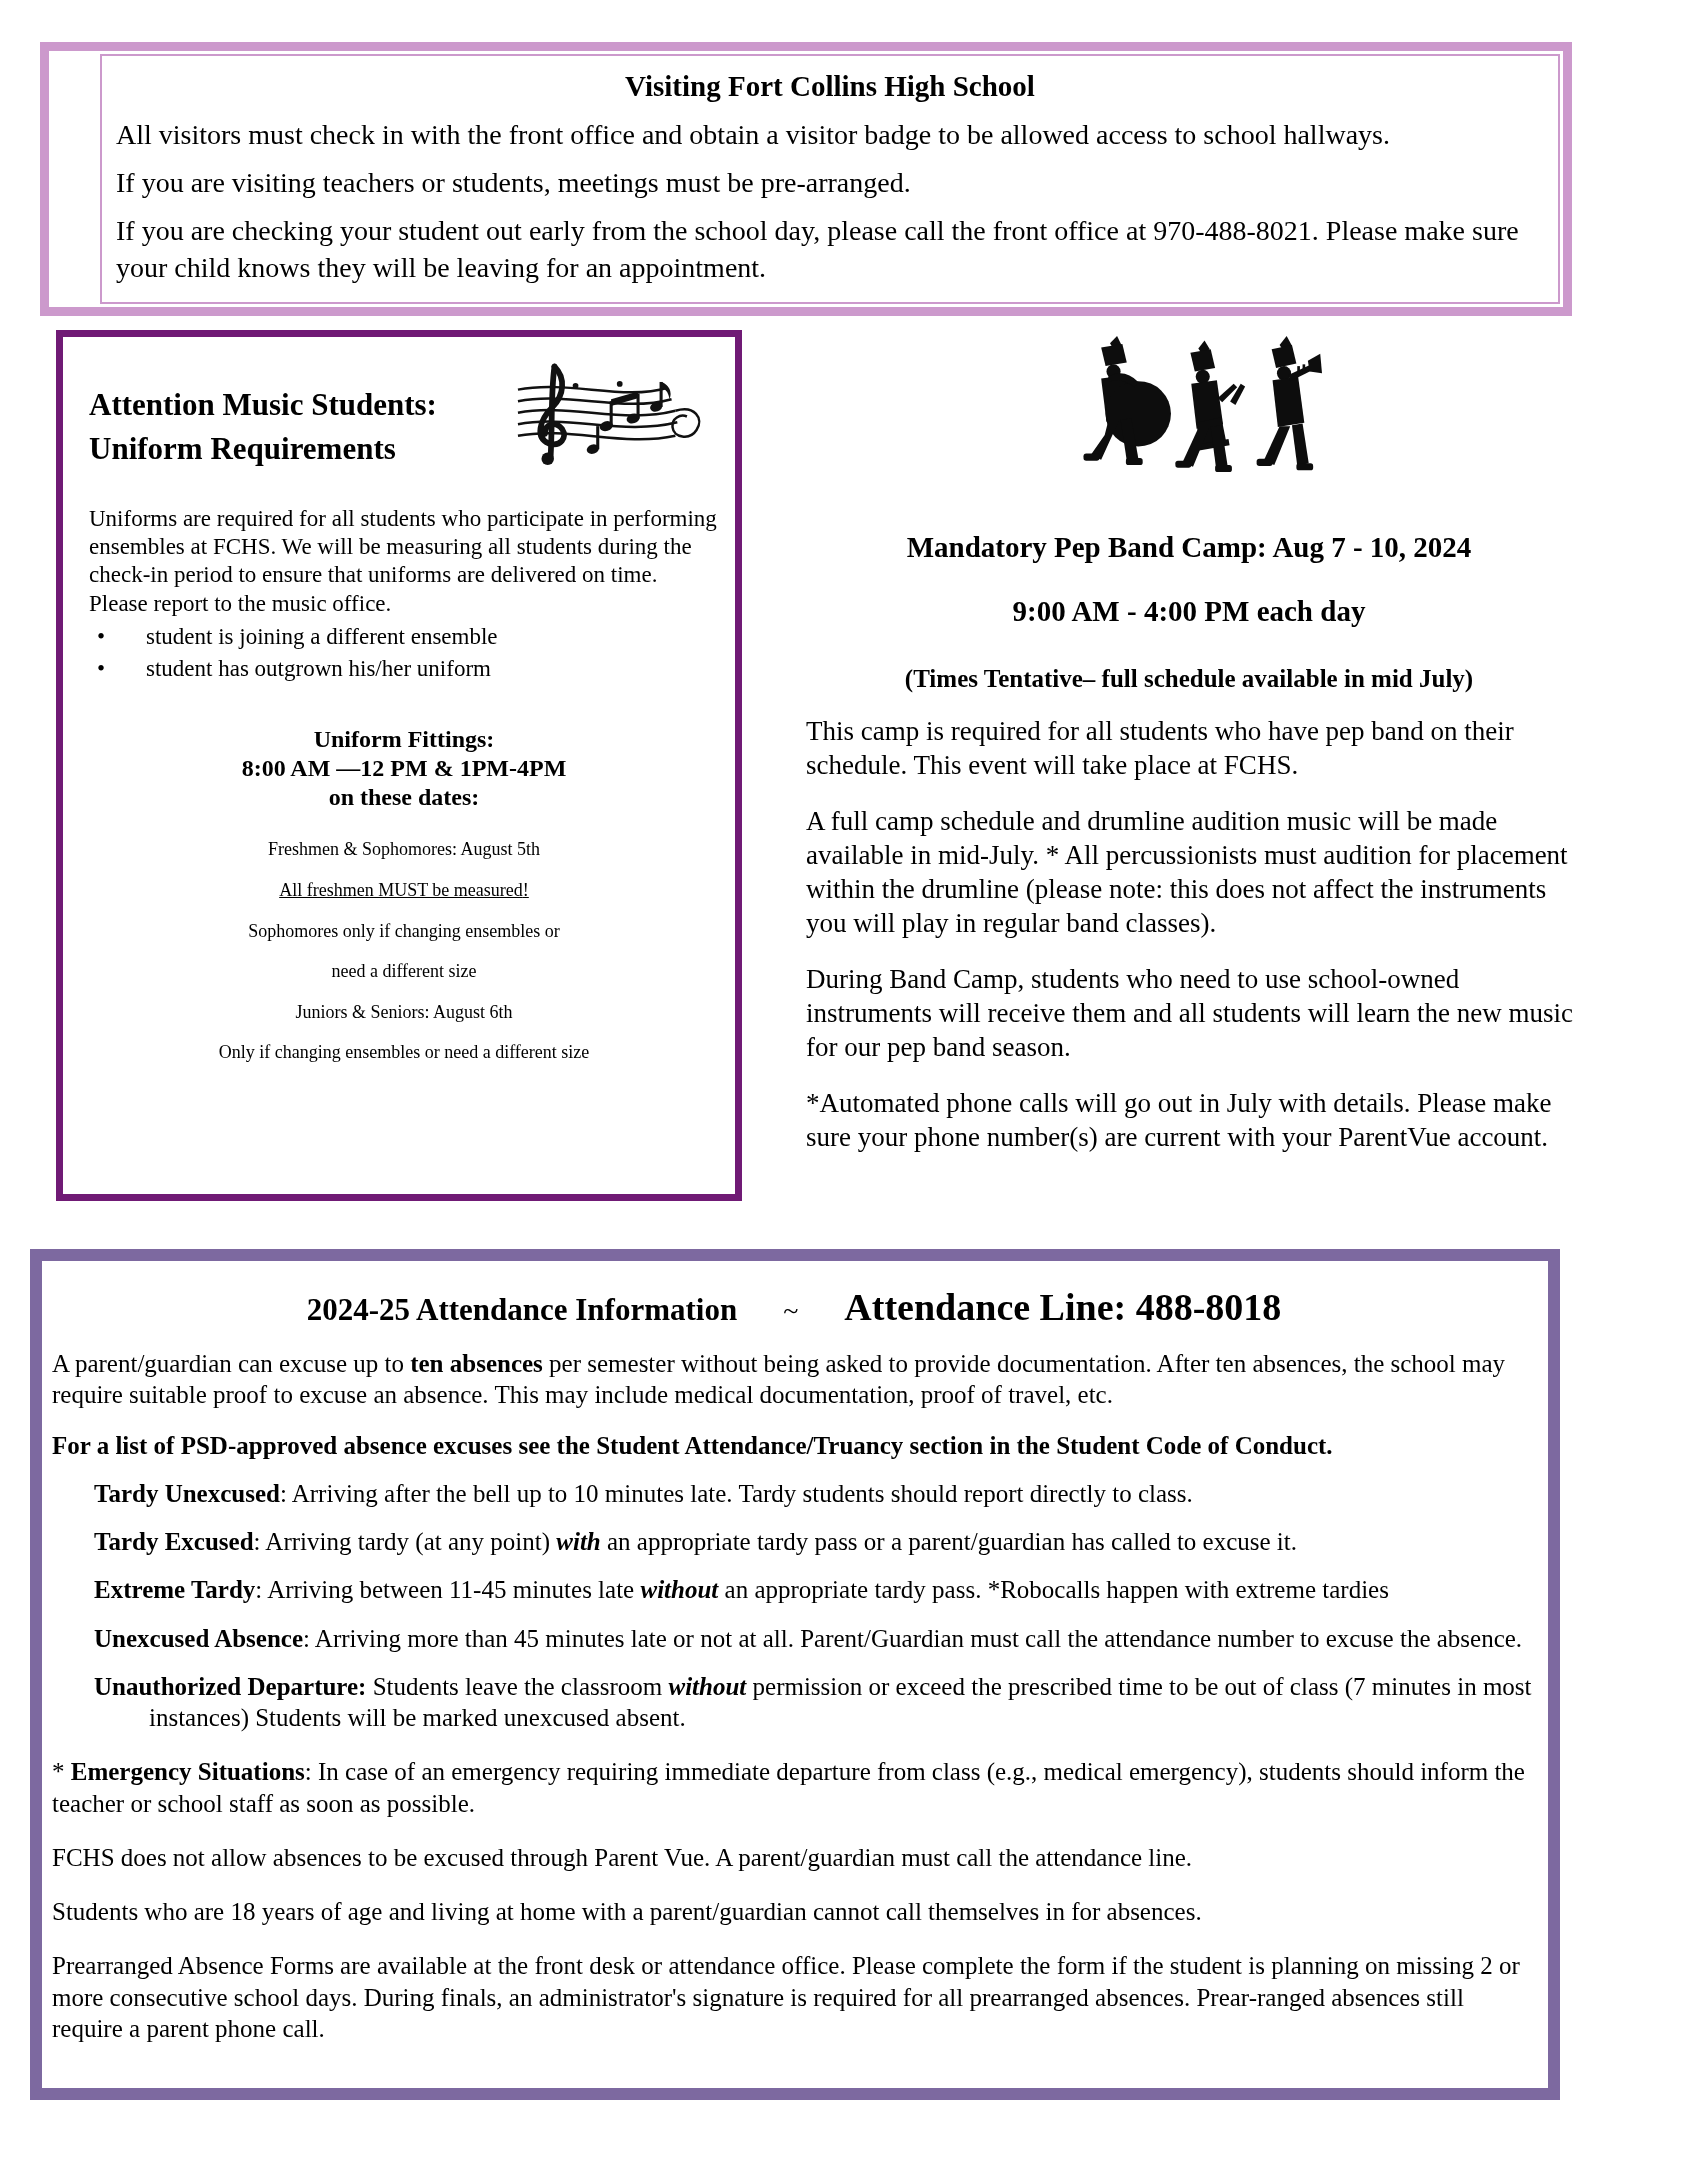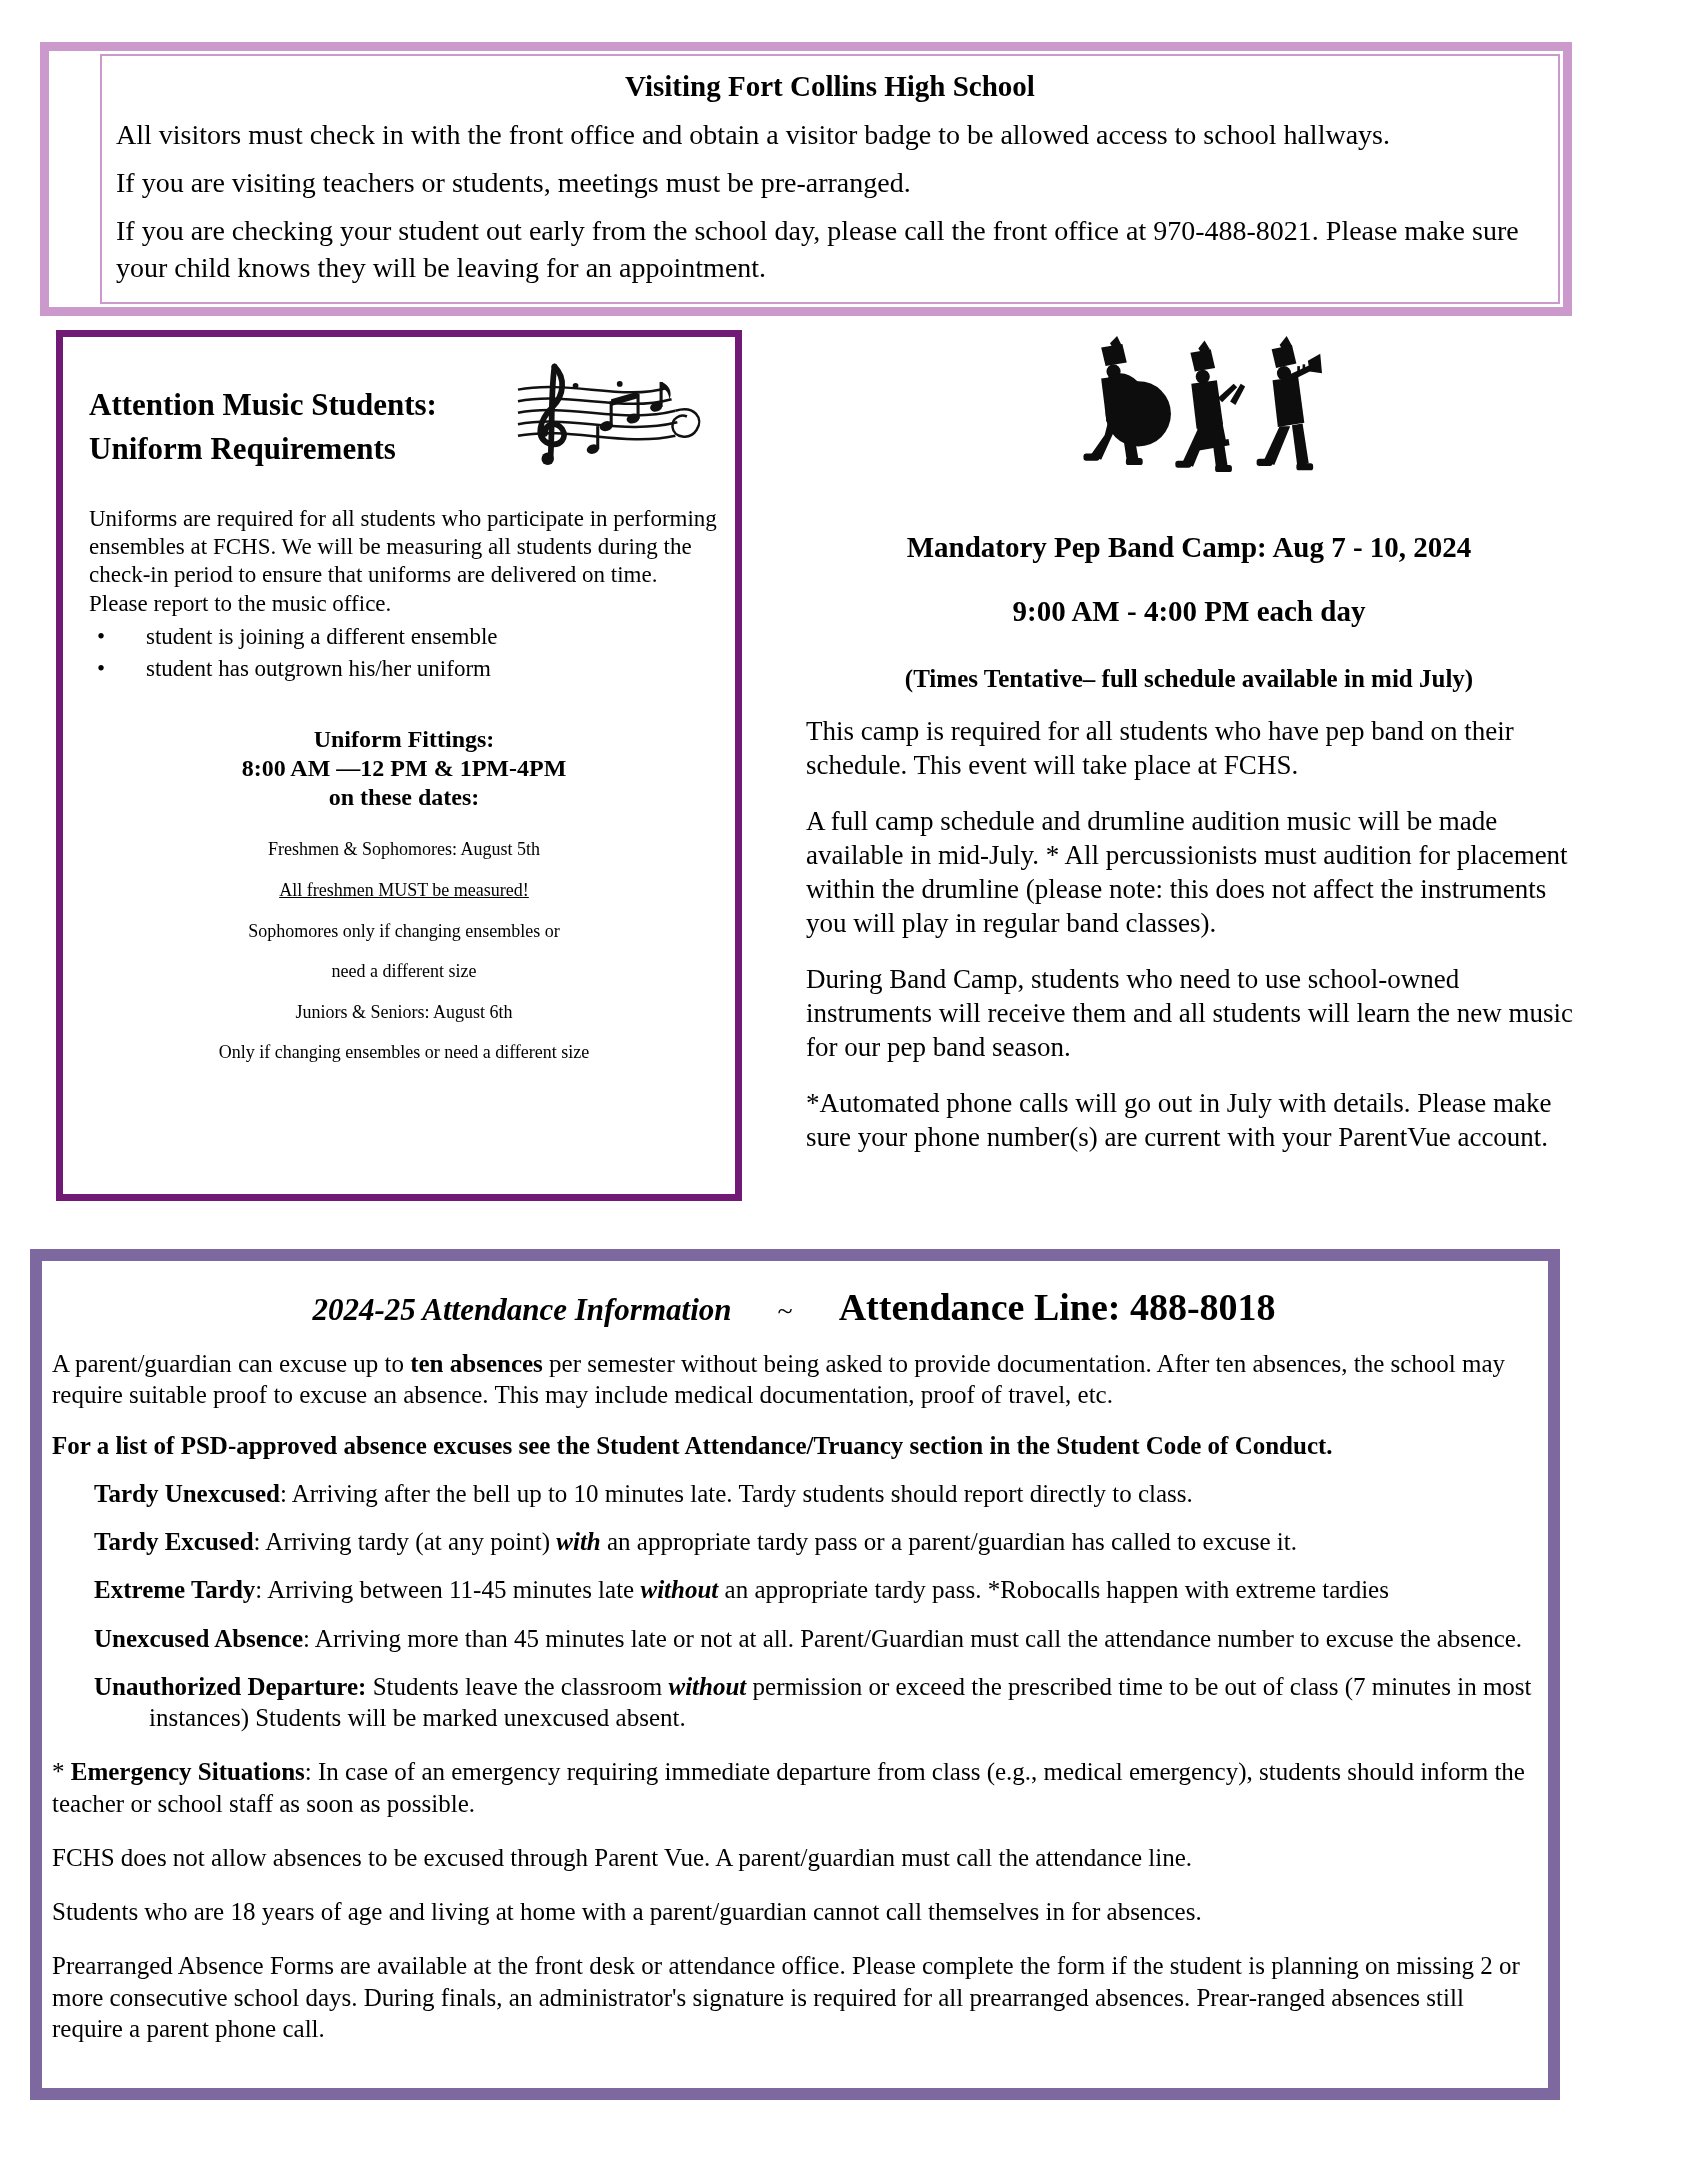--- a/index.html
+++ b/index.html
@@ -40,21 +40,21 @@
   .pep-time{margin-top:31px;text-align:center;font-weight:bold;font-size:29px;}
   .pep-note{margin-top:37px;text-align:center;font-weight:bold;font-size:25px;}
   .pep-p{font-size:27px;line-height:1.27;margin:21px 0 0 2px;}
   
   .attendance-box{
     position:absolute;left:30px;top:1249px;width:1530px;height:851px;
     border:12px solid #7D69A0;box-sizing:border-box;background:#fff;
     padding:10px 12px 0 10px;
   }
   .att-header{display:flex;justify-content:center;align-items:baseline;gap:46px;margin-top:14px;}
-  .att-h-left{font-size:31px;font-weight:bold;font-style:italic;}
+  .att-h-left{font-size:31px;font-weight:bold;}
   .att-h-tilde{font-size:28px;}
   .att-h-right{font-size:38px;font-weight:bold;}
   .att-p{font-size:25px;line-height:1.25;margin:19px 0 0 0;}
   .tardy{font-size:25px;line-height:1.25;margin:17px 0 0 42px;padding-left:55px;text-indent:-55px;}
   .att-gap{margin-top:23px;}
 </style>
 </head>
 <body>
 
 <div class="page">

